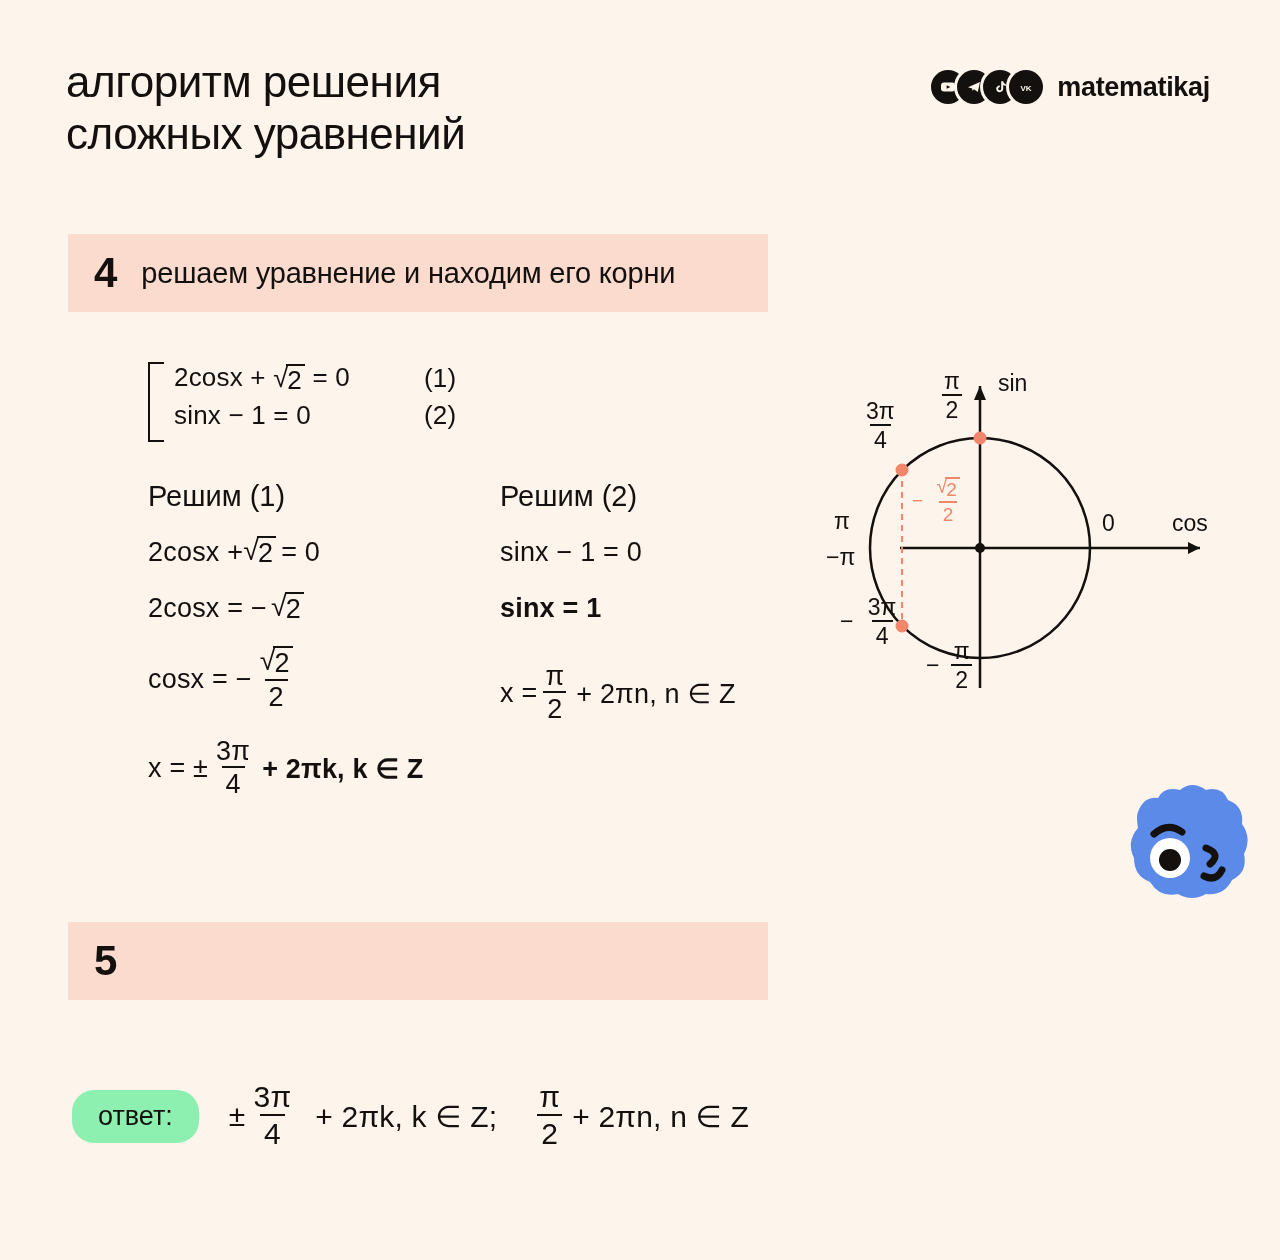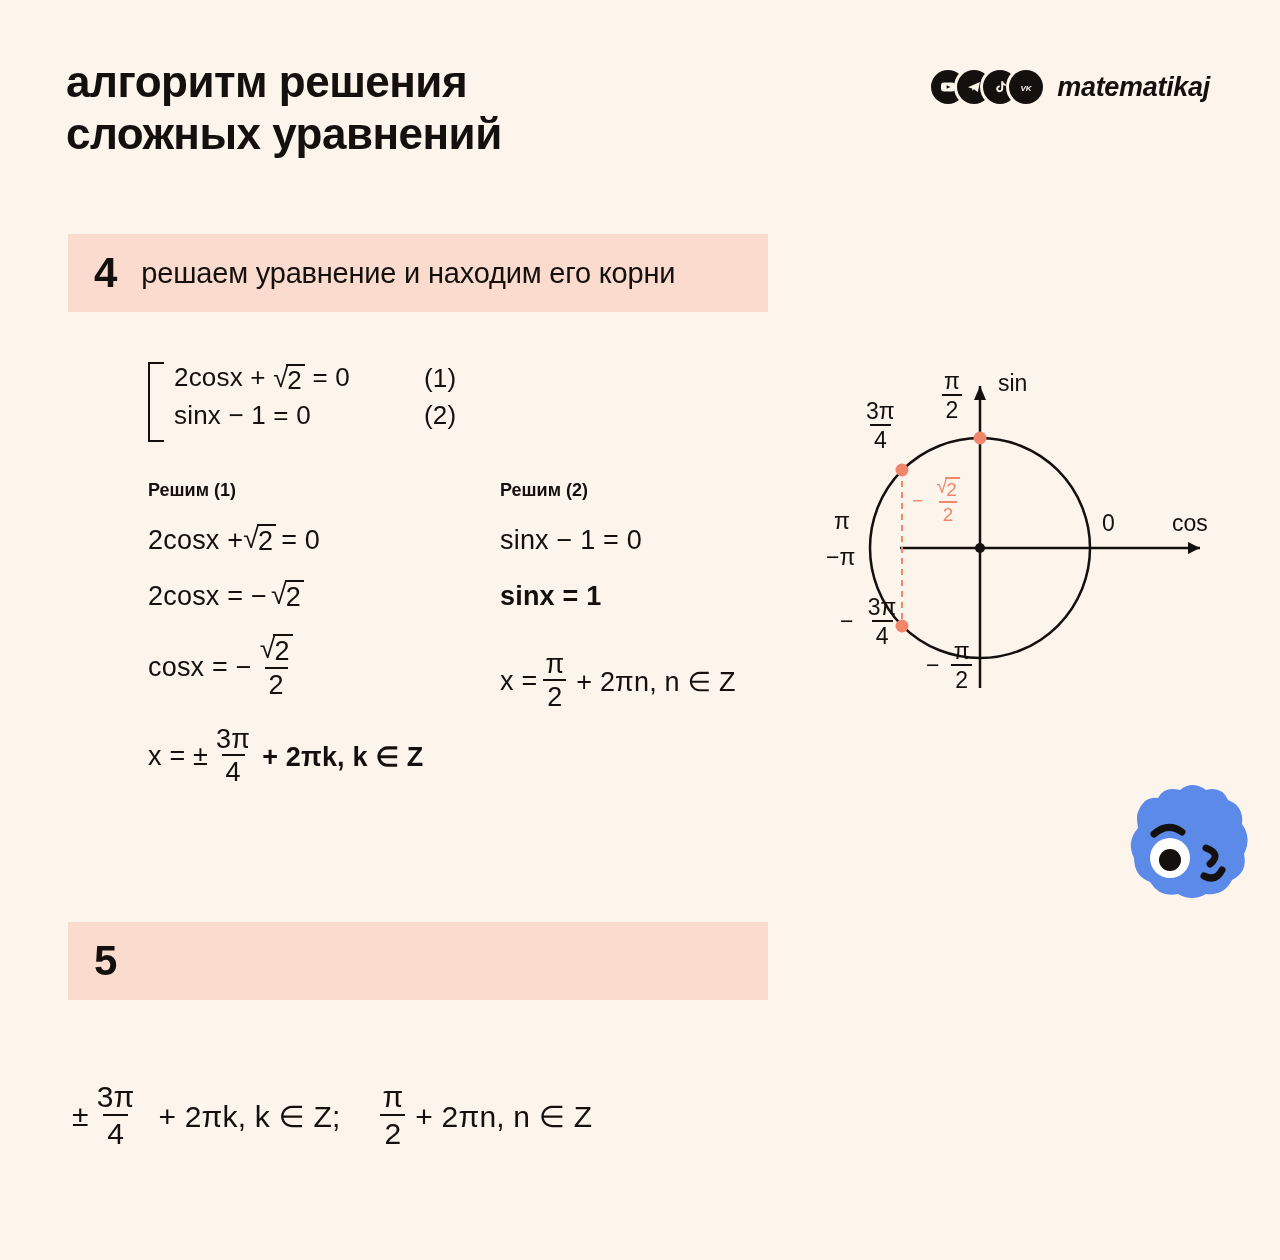--- a/index.html
+++ b/index.html
@@ -21,33 +21,32 @@
     position: absolute;
     top: 56px;
     left: 66px;
     width: 1150px;
     display: flex;
     align-items: flex-start;
     justify-content: space-between;
   }
   .title {
     font-size: 44px;
-    font-weight: bold;
+    font-weight: normal;
     line-height: 1.18;
     letter-spacing: -0.5px;
     white-space: pre-line;
     margin: 0;
   }
   .brand {
     display: flex;
     align-items: center;
     gap: 14px;
     margin-top: 14px;
     margin-right: 6px;
-    font-style: italic;
   }
   .social-group {
     display: flex;
     align-items: center;
   }
   .social-badge {
     width: 34px;
     height: 34px;
     border-radius: 50%;
     background: #13100e;
@@ -142,22 +141,22 @@
     margin-right: 10px;
   }
   .sys-rows { display: flex; flex-direction: column; gap: 6px; }
   .sys-row { display: flex; align-items: center; font-size: 27px; }
   .sys-eq { width: 250px; }
   .sys-tag { font-size: 26px; }
 
   
   .sol-col { position: absolute; }
   .sol-title {
-    font-size: 18px;
-    font-weight: 700;
+    font-size: 29px;
+    font-weight: 400;
     margin-bottom: 22px;
   }
   .sol-line {
     font-size: 27px;
     margin-bottom: 22px;
     display: flex;
     align-items: center;
     min-height: 34px;
   }
 
@@ -404,20 +403,21 @@
     <path d="M98 76 q16 6 4 16" stroke="#13100e" stroke-width="7" fill="none" stroke-linecap="round"></path>
     <path d="M96 104 q12 6 18-6" stroke="#13100e" stroke-width="7" fill="none" stroke-linecap="round"></path>
   </svg>
 </div>
 
 <div class="step-bar" style="left:68px; top:922px; width:700px; height:78px;">
   <span class="step-num">5</span>
 </div>
 
 <div class="answer-row">
+  <span class="answer-badge">ответ:</span>
   <span class="answer-math math">
     <span>±</span>
     <span class="frac">
       <span class="num">3π</span>
       <span class="den">4</span>
     </span>
     <span style="margin-left:16px;">+ 2πk, k ∈ Z;</span>
     <span class="gap-sep"></span>
     <span class="frac">
       <span class="num">π</span>

